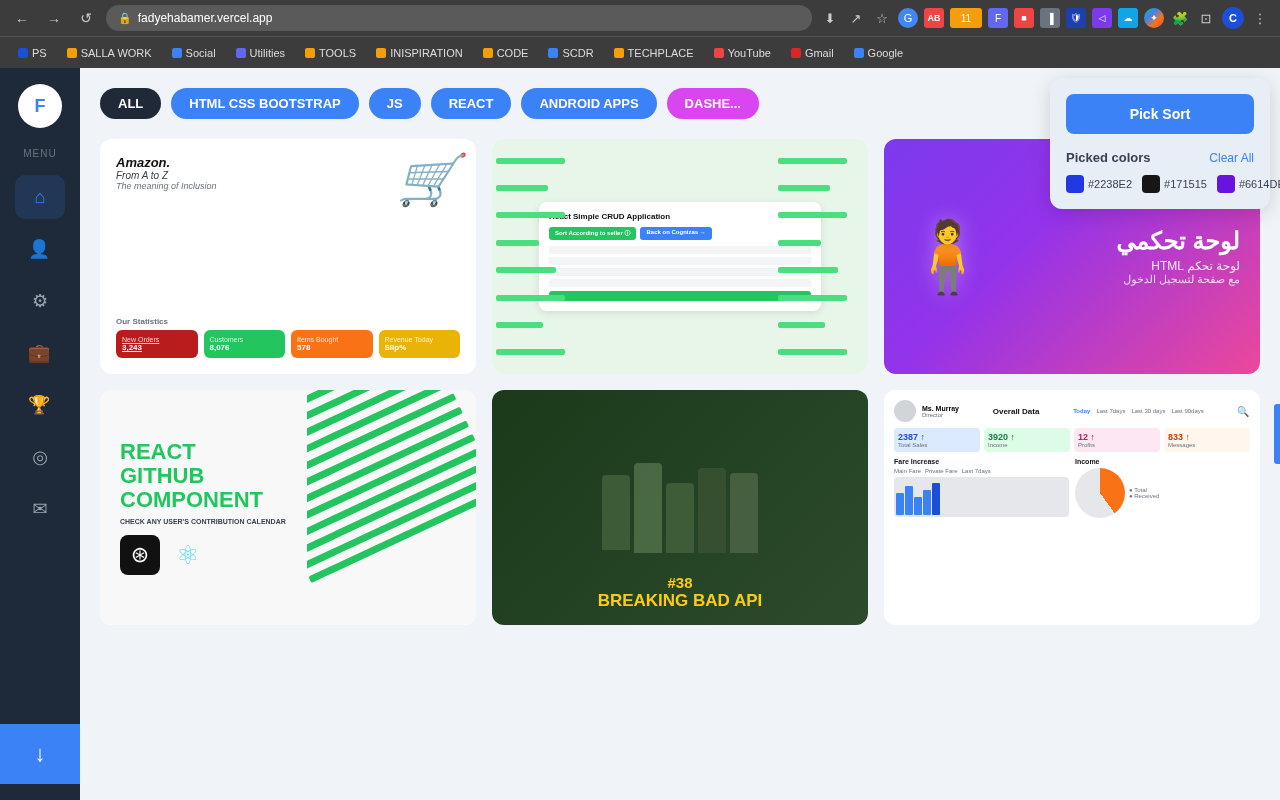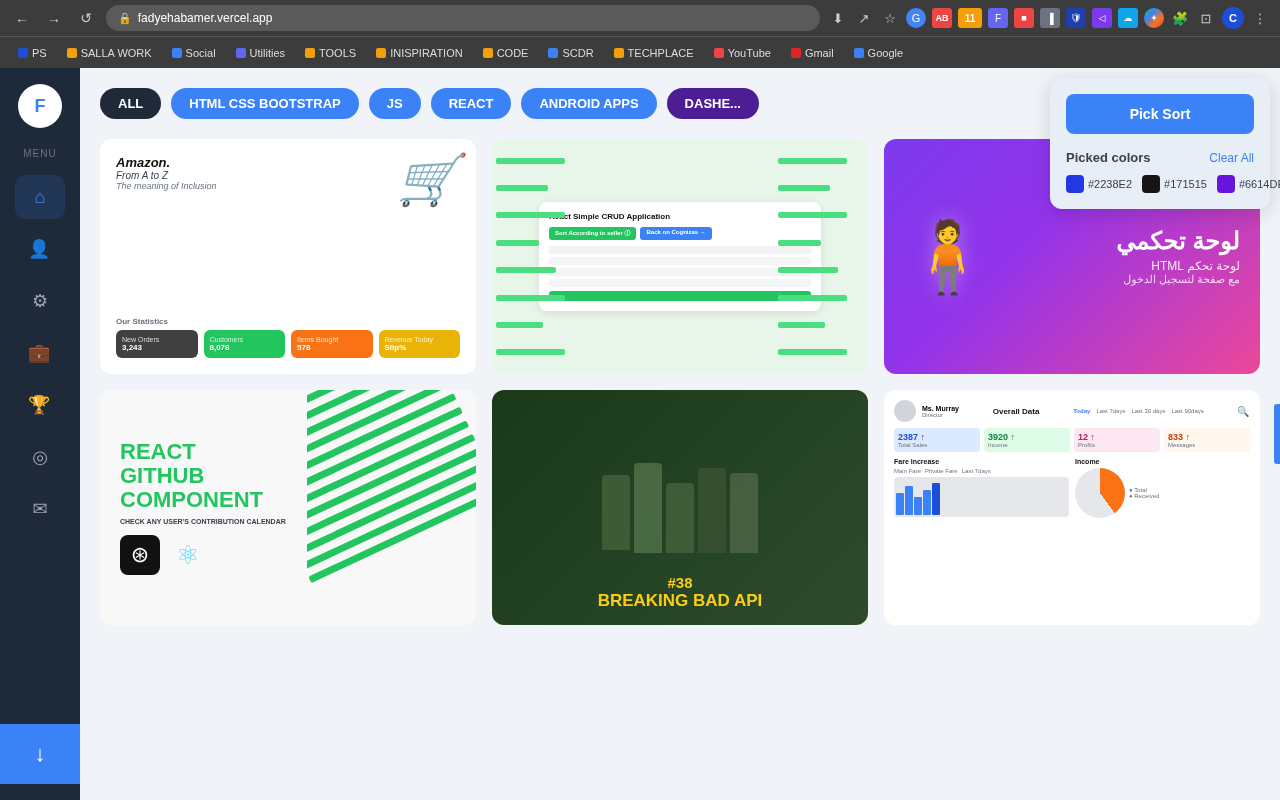--- a/index.html
+++ b/index.html
@@ -33,31 +33,31 @@
     .sidebar-download { width: 80px; height: 60px; background: #3b82f6; display: flex; align-items: center; justify-content: center; color: white; font-size: 22px; cursor: pointer; }
 
     
     .main-content { flex: 1; background: #f0f4f8; overflow-y: auto; padding: 20px; position: relative; }
 
     
     .filter-bar { display: flex; align-items: center; gap: 10px; margin-bottom: 20px; flex-wrap: nowrap; overflow: hidden; }
     .filter-btn { padding: 8px 18px; border-radius: 20px; border: none; cursor: pointer; font-size: 13px; font-weight: 600; white-space: nowrap; }
     .filter-btn.active { background: #1f2937; color: white; }
     .filter-btn.blue { background: #3b82f6; color: white; }
-    .filter-btn.more { background: #4c1d95; color: white; }
+    .filter-btn.more { background: #d946ef; color: white; }
 
     
     .project-grid { display: grid; grid-template-columns: repeat(3, 1fr); gap: 16px; }
     .project-card { border-radius: 12px; overflow: hidden; background: white; cursor: pointer; transition: transform 0.2s; aspect-ratio: 16/10; }
 
     
     .card-amazon { background: white; padding: 16px; display: flex; flex-direction: column; height: 100%; }
     .card-amazon-stats { margin-top: auto; display: flex; gap: 6px; }
     .stat-box { flex: 1; padding: 6px; border-radius: 6px; font-size: 8px; }
-    .stat-box.blue { background: #404040; color: white; }
+    .stat-box.blue { background: #b91c1c; color: white; text-decoration: underline; }
     .stat-box.green { background: #22c55e; color: white; }
     .stat-box.orange { background: #f97316; color: white; }
     .stat-box.yellow { background: #eab308; color: white; }
     .amazon-header { display: flex; justify-content: space-between; align-items: flex-start; font-style: italic; }
     .stats-label { font-size: 8px; color: #6b7280; margin-bottom: 4px; font-weight: 600; }
 
     
     .card-crud { background: #e8f5e9; display: flex; align-items: center; justify-content: center; height: 100%; position: relative; overflow: hidden; }
     .crud-inner { background: white; border-radius: 8px; padding: 10px; width: 75%; font-size: 7px; box-shadow: 0 2px 8px rgba(0,0,0,0.1); }
     .crud-title { font-size: 8px; font-weight: 700; color: #111; margin-bottom: 6px; }
@@ -112,21 +112,21 @@
     <div class="url-bar">
       <span class="url-bar-icon">🔒</span>
       <span>fadyehabamer.vercel.app</span>
     </div>
     <div class="toolbar-icons">
       <button class="toolbar-icon">⬇</button>
       <button class="toolbar-icon">↗</button>
       <button class="toolbar-icon">☆</button>
       <div style="width:20px;height:20px;border-radius:50%;background:#4285f4;display:flex;align-items:center;justify-content:center;font-size:11px;color:white;">G</div>
       <div style="width:20px;height:20px;border-radius:3px;background:#ef4444;display:flex;align-items:center;justify-content:center;font-size:9px;color:white;font-weight:bold;">AB</div>
-      <div style="width:24px;height:20px;border-radius:3px;background:#f59e0b;display:flex;align-items:center;justify-content:center;font-size:10px;color:white;font-weight:bold;">11</div>
+      <div style="width:32px;height:20px;border-radius:3px;background:#f59e0b;display:flex;align-items:center;justify-content:center;font-size:10px;color:white;font-weight:normal;">11</div>
       <div style="width:20px;height:20px;border-radius:3px;background:#6366f1;display:flex;align-items:center;justify-content:center;font-size:10px;color:white;">F</div>
       <div style="width:20px;height:20px;border-radius:3px;background:#ef4444;display:flex;align-items:center;justify-content:center;font-size:9px;color:white;">■</div>
       <div style="width:20px;height:20px;border-radius:3px;background:#6b7280;display:flex;align-items:center;justify-content:center;font-size:10px;color:white;">▐</div>
       <div style="width:20px;height:20px;border-radius:3px;background:#1e40af;display:flex;align-items:center;justify-content:center;font-size:9px;color:white;">🛡</div>
       <div style="width:20px;height:20px;border-radius:3px;background:#7c3aed;display:flex;align-items:center;justify-content:center;font-size:9px;color:white;">◁</div>
       <div style="width:20px;height:20px;border-radius:3px;background:#0ea5e9;display:flex;align-items:center;justify-content:center;font-size:9px;color:white;">☁</div>
       <div style="width:20px;height:20px;border-radius:50%;background:linear-gradient(135deg,#22c55e,#3b82f6,#f97316,#ef4444);display:flex;align-items:center;justify-content:center;font-size:9px;color:white;">✦</div>
       <button class="toolbar-icon">🧩</button>
       <button class="toolbar-icon">⊡</button>
       <div style="width:22px;height:22px;border-radius:50%;background:#1d4ed8;display:flex;align-items:center;justify-content:center;font-size:11px;color:white;font-weight:bold;">C</div>

